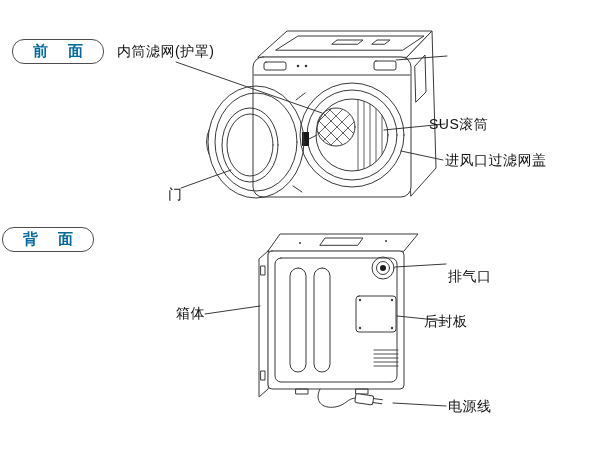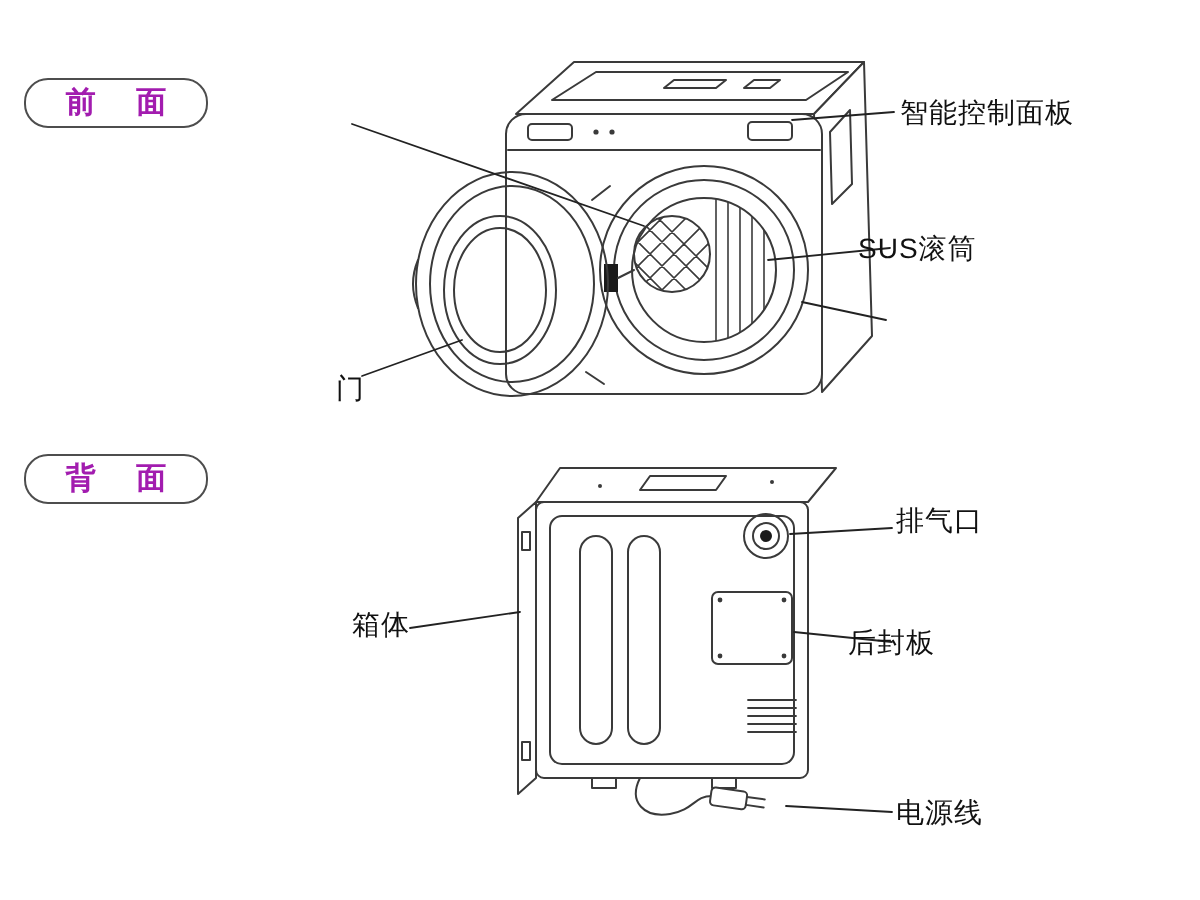--- a/index.html
+++ b/index.html
@@ -7,21 +7,21 @@
     position:relative;width:600px;height:450px;background:#ffffff;
     font-family:"Liberation Sans","DejaVu Sans",sans-serif;overflow:hidden;
   }
   .lbl{
     position:absolute;font-size:14px;line-height:16px;color:#111;
     white-space:nowrap;letter-spacing:.5px;font-weight:500;
   }
   .badge{
     position:absolute;width:90px;height:23px;border:1.6px solid #4d4d4d;
     border-radius:12px;background:#fff;display:flex;align-items:center;
-    justify-content:center;font-size:15px;font-weight:600;color:#a21caf;
+    justify-content:center;font-size:15px;font-weight:600;color:#0369a1;
     letter-spacing:8px;text-indent:8px;
   }
   svg{position:absolute;left:0;top:0;}
 </style>
 </head>
 <body>
 
 <div class="stage">
 
   <svg width="600" height="450" viewBox="0 0 600 450">
@@ -120,24 +120,25 @@
       <line x1="443" y1="160" x2="401" y2="151"></line>
       <line x1="181" y1="188" x2="231" y2="170"></line>
       <line x1="446" y1="264" x2="395" y2="267"></line>
       <line x1="205" y1="314" x2="260" y2="306"></line>
       <line x1="446" y1="321" x2="397" y2="316"></line>
       <line x1="446" y1="406" x2="393" y2="403"></line>
     </g>
   </svg>
 
   <div class="badge" style="left:12px;top:39px;">前 面</div>
-  <div class="badge" style="left:12px;top:227px;text-align:right;">背 面</div>
+  <div class="badge" style="left:2px;top:227px;text-align:right;">背 面</div>
 
-  <span class="lbl" style="left:450px;top:48px;">智能控制面板</span>
+  <span class="lbl" style="left:117px;top:43px;">内筒滤网(护罩)</span>
   <span class="lbl" style="left:429px;top:116px;">SUS滚筒</span>
+  <span class="lbl" style="left:445px;top:152px;">进风口过滤网盖</span>
   <span class="lbl" style="left:168px;top:186px;">门</span>
 
-  <span class="lbl" style="left:448px;top:252px;">排气口</span>
+  <span class="lbl" style="left:448px;top:268px;">排气口</span>
   <span class="lbl" style="left:176px;top:306px;font-family:Liberation Mono, monospace;">箱体</span>
   <span class="lbl" style="left:424px;top:313px;">后封板</span>
   <span class="lbl" style="left:448px;top:398px;">电源线</span>
 
 </div>
 
 </body></html>

